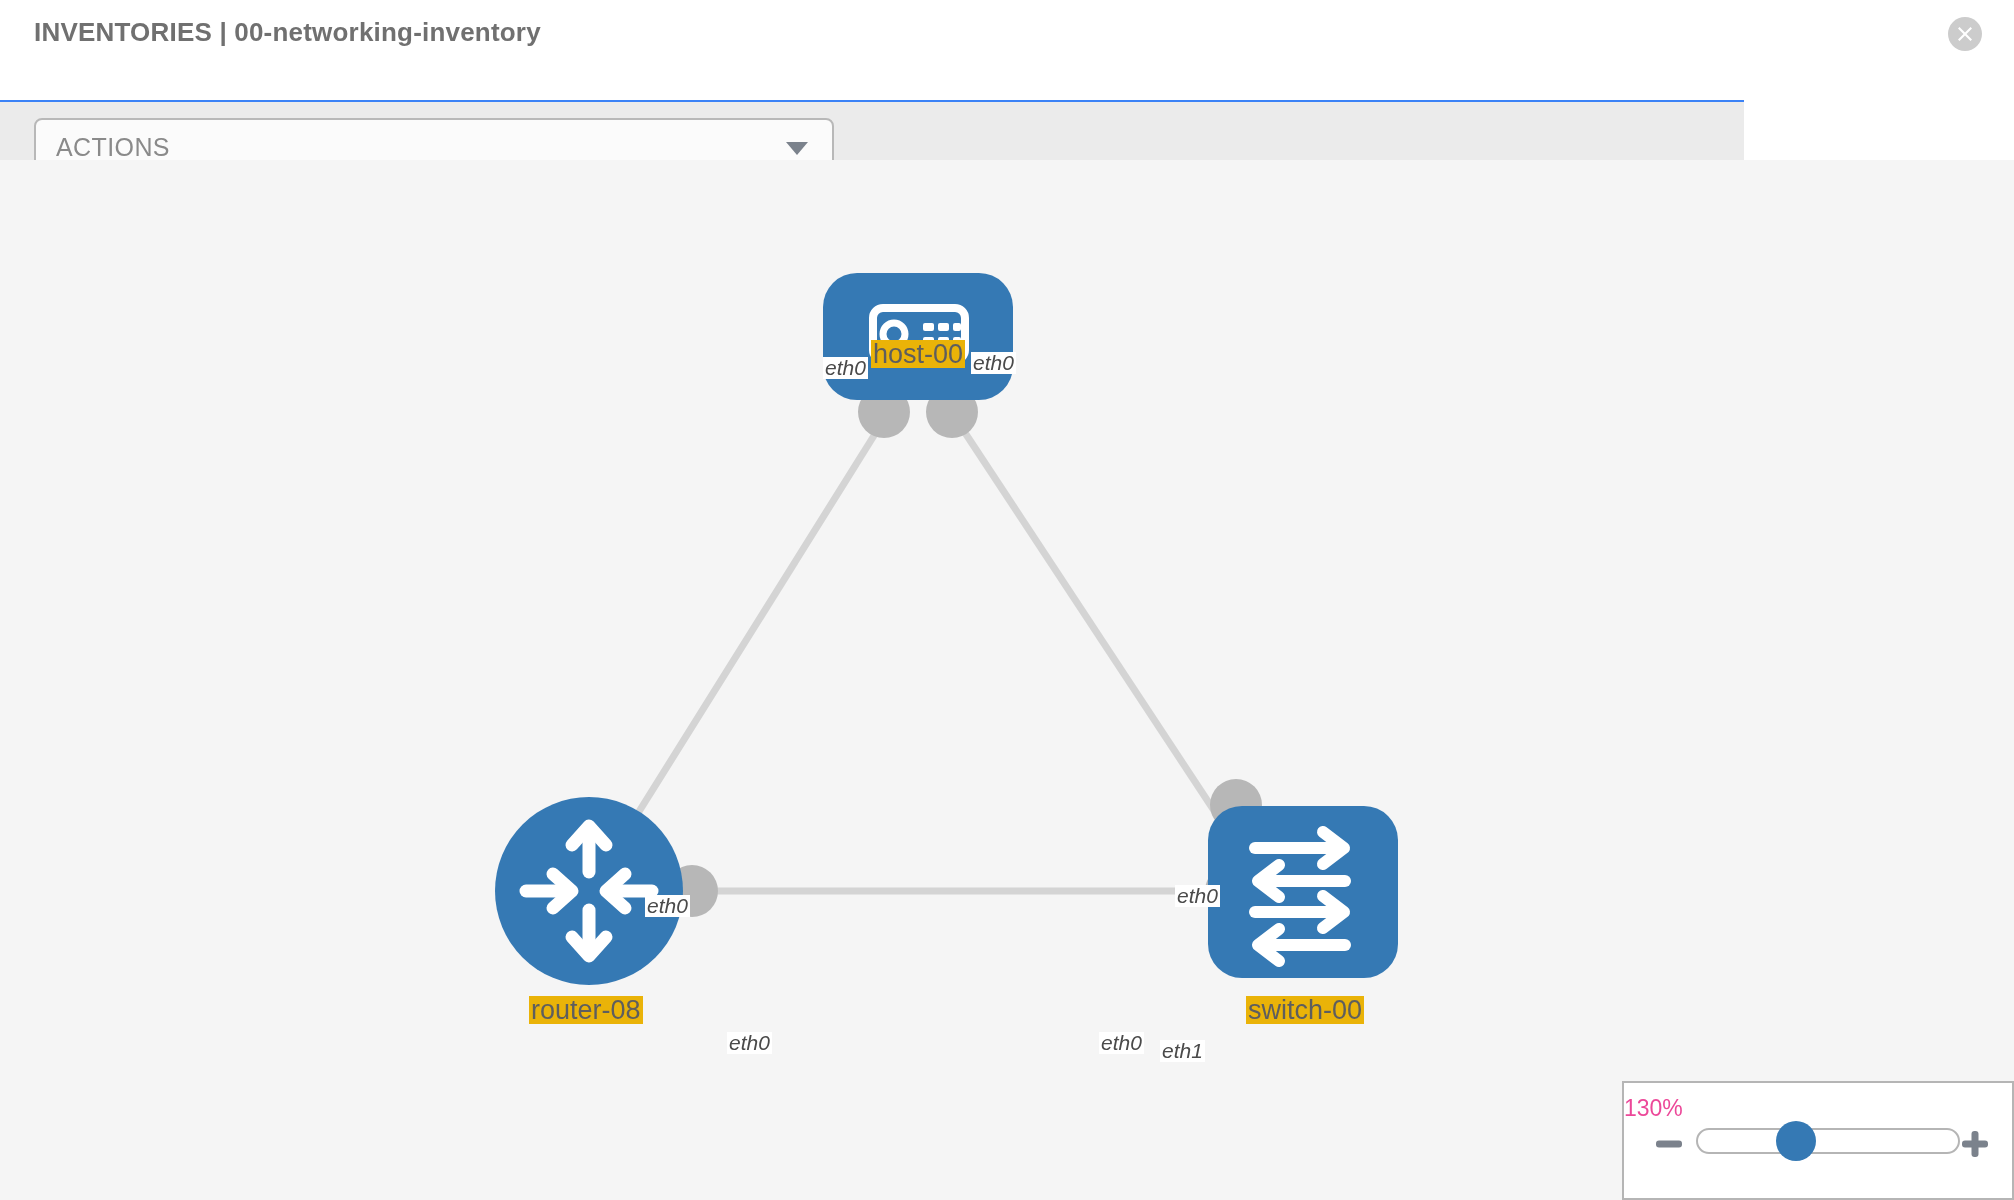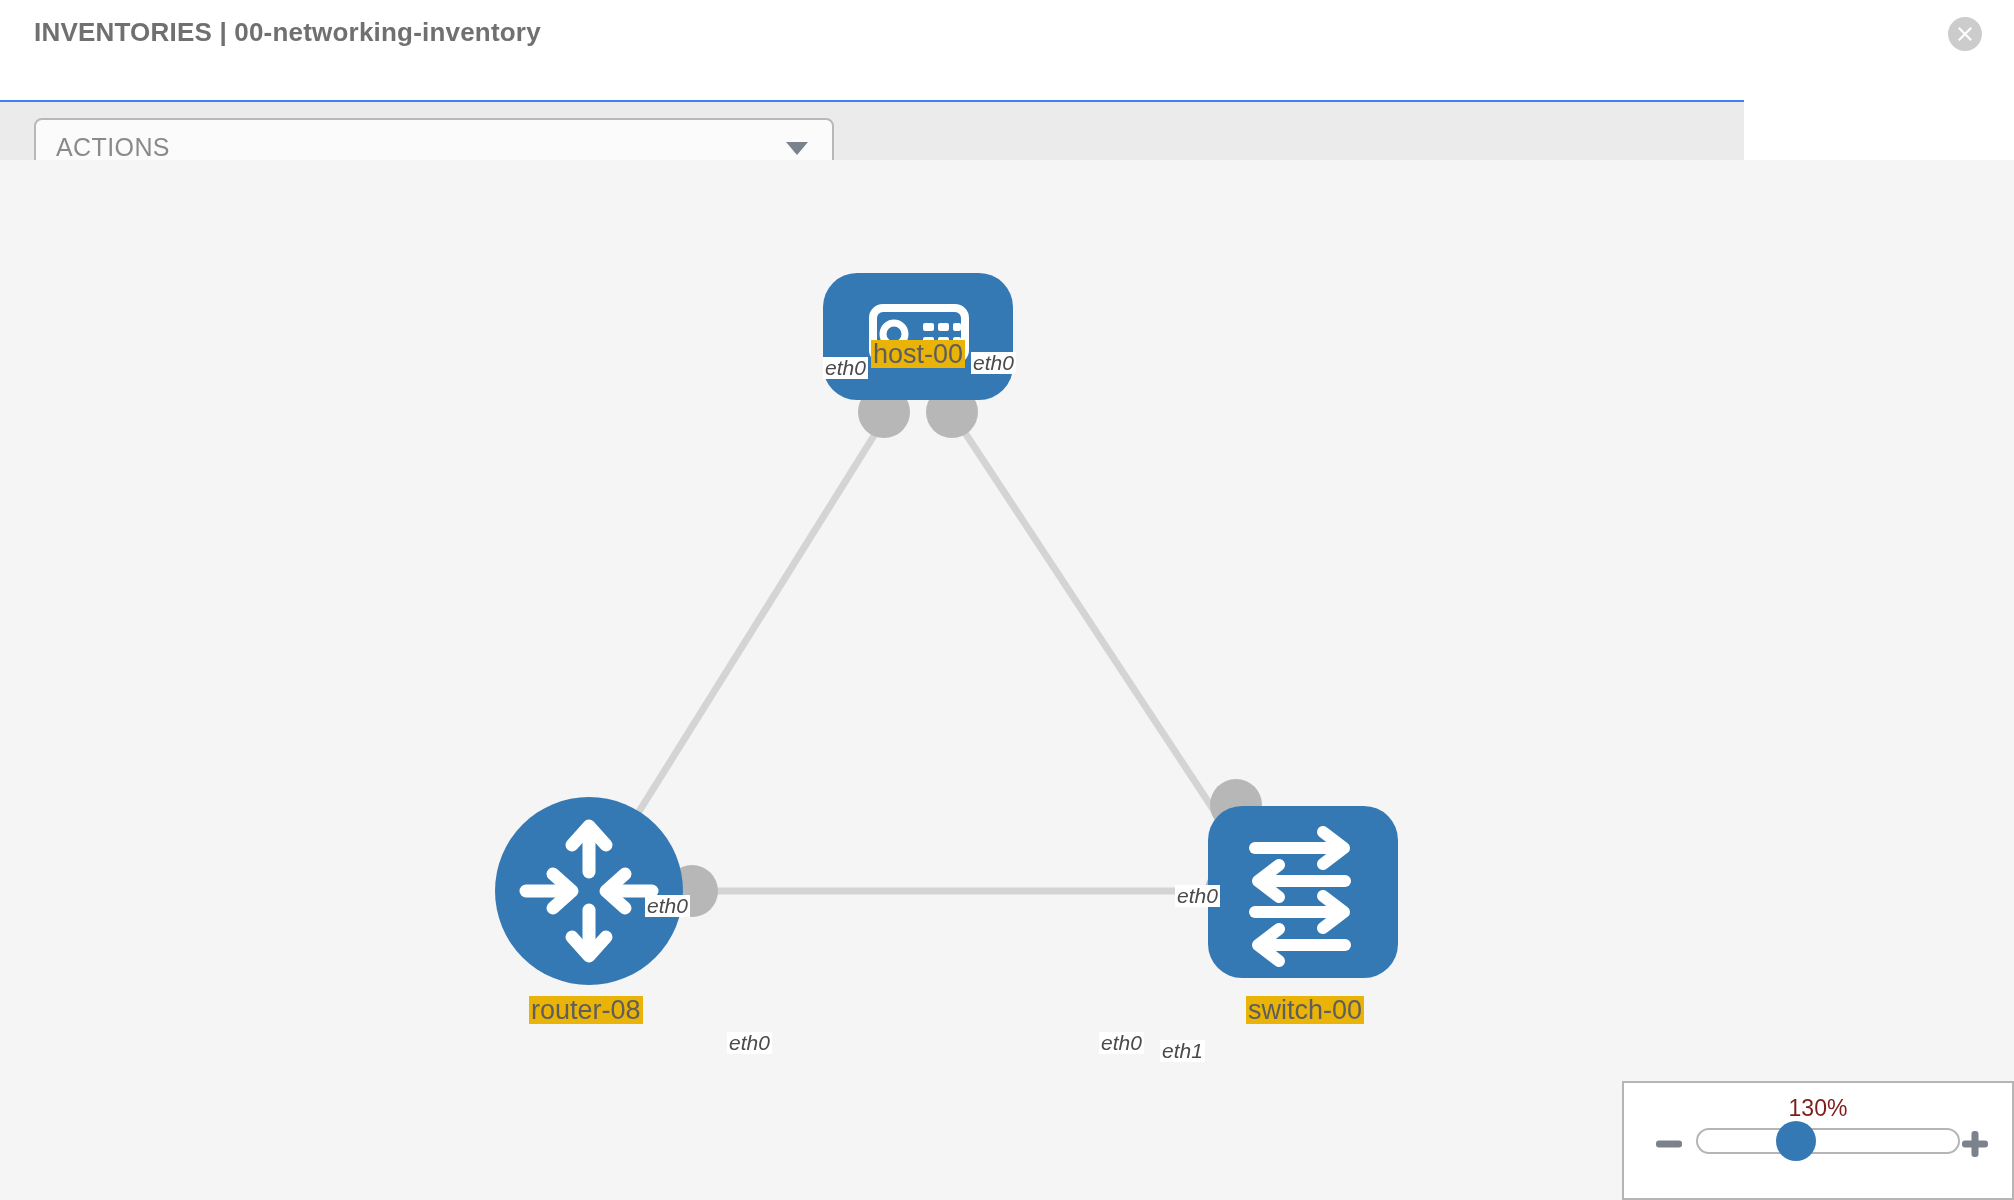--- a/index.html
+++ b/index.html
@@ -147,23 +147,23 @@
     position: absolute;
     left: 1622px; top: 1081px;
     width: 392px; height: 119px;
     background: #ffffff;
     border: 2px solid #b5b5b5;
   }
   .zoom-value {
     position: absolute;
     left: 0; top: 12px;
     width: 100%;
-    text-align: center;
+    text-align: left;
     font-size: 23px;
-    color: #7f1d1d;
+    color: #ec4899;
   }
   .zoom-minus, .zoom-plus {
     position: absolute;
     top: 46px;
     cursor: pointer;
   }
   .zoom-minus { left: 30px; }
   .zoom-plus  { right: 22px; }
   .zoom-track {
     position: absolute;

